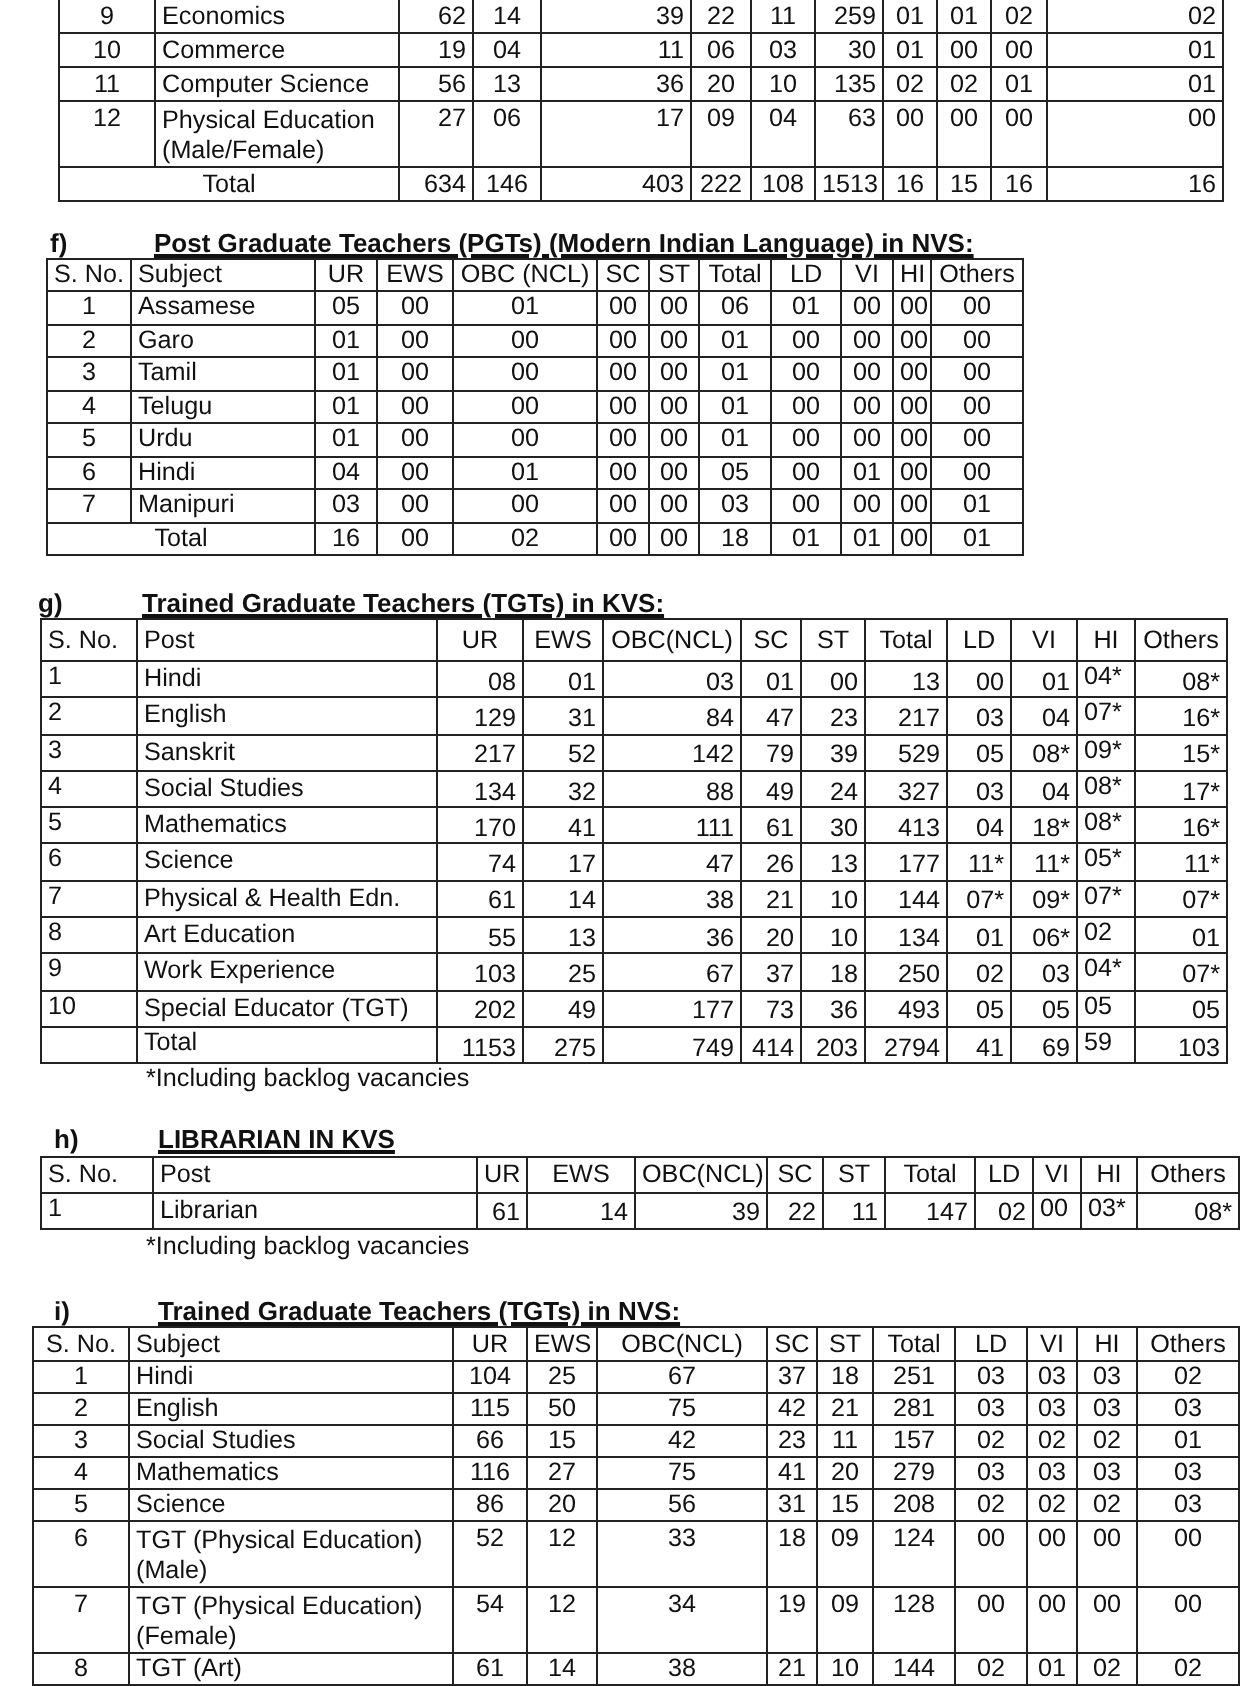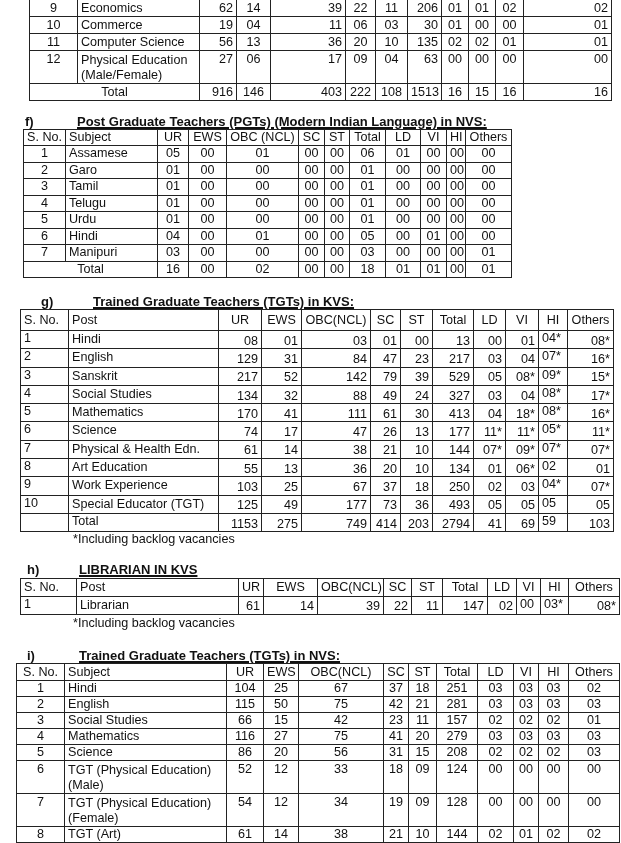--- a/index.html
+++ b/index.html
@@ -52,21 +52,21 @@
   </colgroup>
   <tbody id="tbody-e">
       <tr style="height: 17px;">
         <td class="c">9</td>
         <td class="l wrap">Economics</td>
         <td class="r">62</td>
         <td class="c">14</td>
         <td class="r">39</td>
         <td class="c">22</td>
         <td class="c">11</td>
-        <td class="r">206</td>
+        <td class="r">259</td>
         <td class="c">01</td>
         <td class="c">01</td>
         <td class="c">02</td>
         <td class="r">02</td>
       </tr>
       <tr style="height: 17px;">
         <td class="c">10</td>
         <td class="l wrap">Commerce</td>
         <td class="r">19</td>
         <td class="c">04</td>
@@ -102,21 +102,21 @@
         <td class="c top">09</td>
         <td class="c top">04</td>
         <td class="r top">63</td>
         <td class="c top">00</td>
         <td class="c top">00</td>
         <td class="c top">00</td>
         <td class="r top">00</td>
       </tr>
       <tr class="total" style="height: 17px;">
         <td class="c bold" colspan="2" style="border-top: 1.5px solid rgb(0, 0, 0);">Total</td>
-        <td class="r" style="border-top: 1.5px solid rgb(0, 0, 0);">916</td>
+        <td class="r" style="border-top: 1.5px solid rgb(0, 0, 0);">634</td>
         <td class="c" style="border-top: 1.5px solid rgb(0, 0, 0);">146</td>
         <td class="r" style="border-top: 1.5px solid rgb(0, 0, 0);">403</td>
         <td class="c" style="border-top: 1.5px solid rgb(0, 0, 0);">222</td>
         <td class="c" style="border-top: 1.5px solid rgb(0, 0, 0);">108</td>
         <td class="r" style="border-top: 1.5px solid rgb(0, 0, 0);">1513</td>
         <td class="c" style="border-top: 1.5px solid rgb(0, 0, 0);">16</td>
         <td class="c" style="border-top: 1.5px solid rgb(0, 0, 0);">15</td>
         <td class="c" style="border-top: 1.5px solid rgb(0, 0, 0);">16</td>
         <td class="r" style="border-top: 1.5px solid rgb(0, 0, 0);">16</td>
       </tr>
@@ -265,21 +265,21 @@
         <td class="c" style="border-top: 1.5px solid rgb(0, 0, 0);">00</td>
         <td class="c" style="border-top: 1.5px solid rgb(0, 0, 0);">18</td>
         <td class="c" style="border-top: 1.5px solid rgb(0, 0, 0);">01</td>
         <td class="c" style="border-top: 1.5px solid rgb(0, 0, 0);">01</td>
         <td class="c" style="border-top: 1.5px solid rgb(0, 0, 0);">00</td>
         <td class="c" style="border-top: 1.5px solid rgb(0, 0, 0);">01</td>
       </tr>
     </tbody>
 </table>
 
-<div class="sec-title" style="left:41px; top:294px;">
+<div class="sec-title" style="left:19px; top:294px;">
   <span class="letter">g)</span><span class="text">Trained Graduate Teachers (TGTs) in KVS:</span>
 </div>
 <table class="tbl" style="left:20px; top:309px; width:593px;">
   <colgroup>
     <col style="width:48px">
       <col style="width:150px">
       <col style="width:43px">
       <col style="width:40px">
     <col style="width:69px">
       <col style="width:30px">
@@ -429,21 +429,21 @@
         <td class="r">18</td>
         <td class="r">250</td>
         <td class="r">02</td>
         <td class="r">03</td>
         <td class="l">04*</td>
         <td class="r">07*</td>
       </tr>
       <tr style="height: 18.3px;">
         <td class="l">10</td>
         <td class="l wrap">Special Educator (TGT)</td>
-        <td class="r">125</td>
+        <td class="r">202</td>
         <td class="r">49</td>
         <td class="r">177</td>
         <td class="r">73</td>
         <td class="r">36</td>
         <td class="r">493</td>
         <td class="r">05</td>
         <td class="r">05</td>
         <td class="l">05</td>
         <td class="r">05</td>
       </tr>

